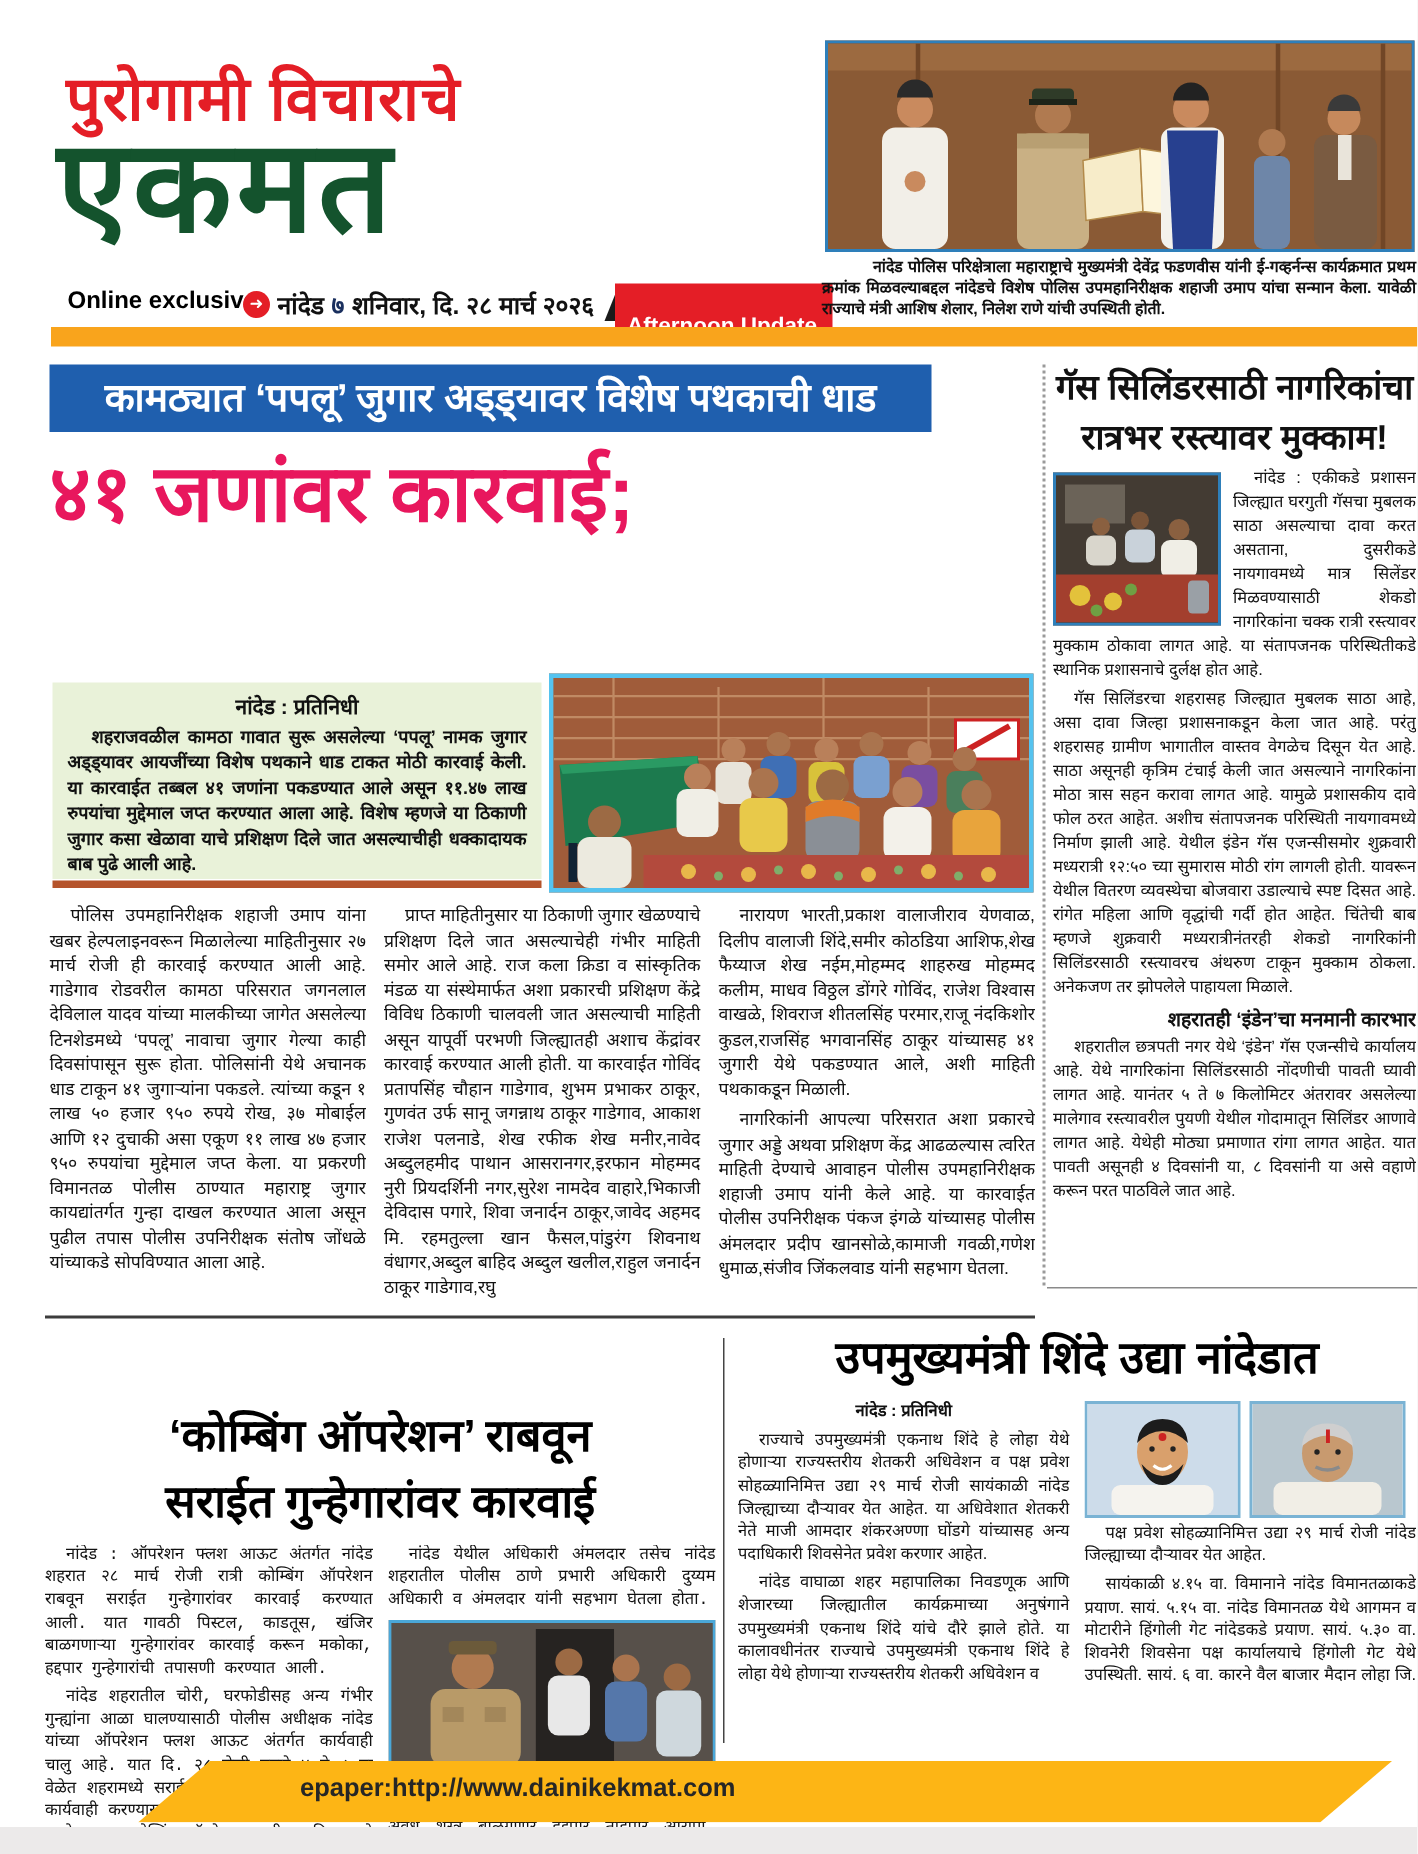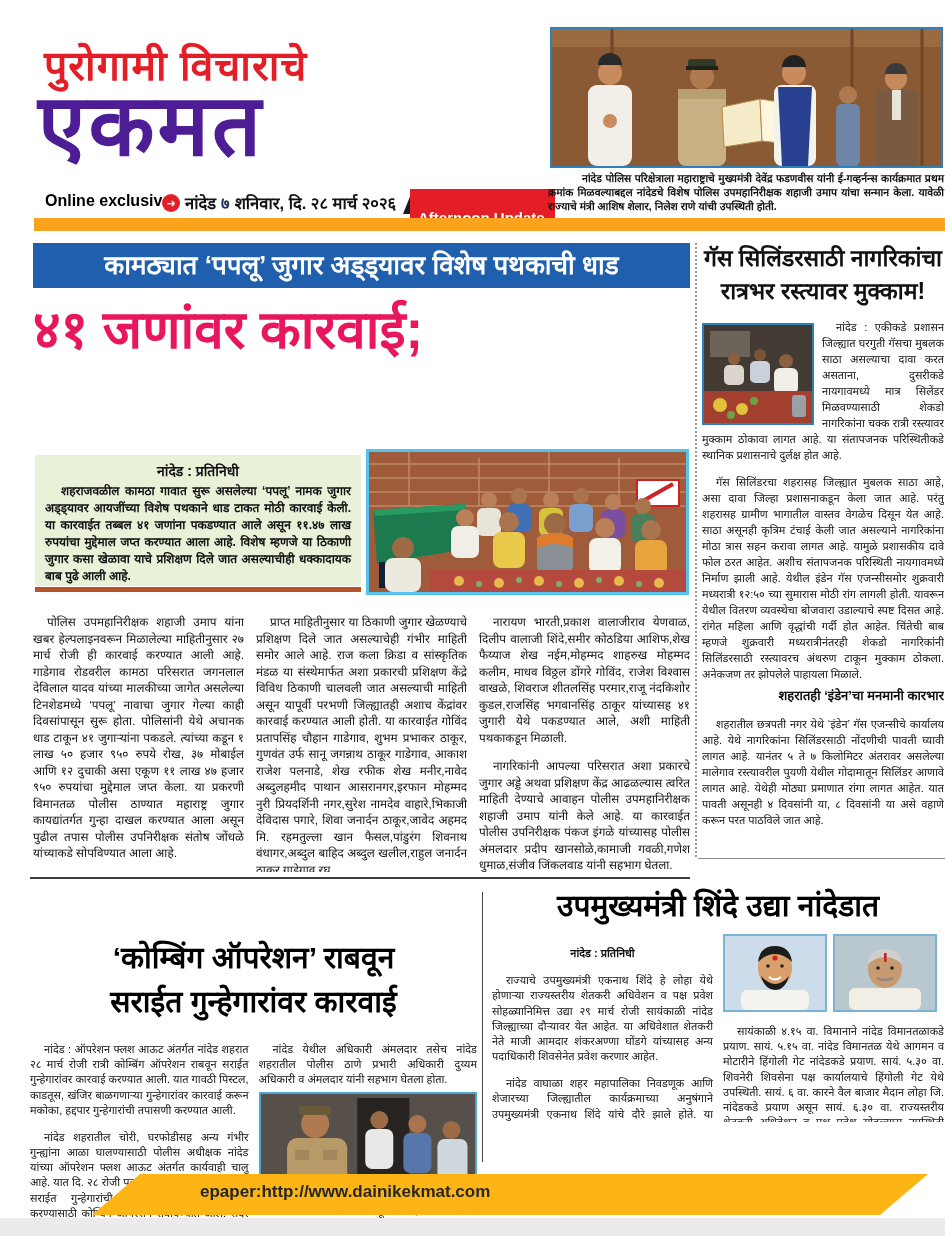--- a/index.html
+++ b/index.html
@@ -1,62 +1,62 @@
 <!DOCTYPE html>
 <html><head>
 <meta charset="utf-8">
 <style>
   html,body{margin:0;padding:0;background:#f3f1f1;}
   #page{position:relative;width:945px;height:1236px;background:#ffffff;overflow:hidden;
         font-family:"Liberation Sans","DejaVu Sans",sans-serif;color:#111;}
   .abs{position:absolute;}
   
   .tagline{left:44px;top:36px;font-size:41px;font-weight:bold;color:#e41e26;letter-spacing:1px;}
-  .logo{left:38px;top:78px;font-size:86px;font-weight:bold;color:#4c1d95;letter-spacing:3px;line-height:1.1;}
+  .logo{left:38px;top:78px;font-size:86px;font-weight:bold;color:#14532d;letter-spacing:3px;line-height:1.1;}
   .online-ex{left:45px;top:192px;font-size:16px;font-weight:bold;color:#000;}
   .dateline{left:162px;top:191px;font-size:16.5px;font-weight:bold;color:#111;display:flex;align-items:center;gap:5px;}
   .circle-arrow{display:inline-block;width:18px;height:18px;border-radius:50%;background:#e41e26;color:#fff;
                 font-size:11px;line-height:18px;text-align:center;font-weight:bold;}
   .edition-mark{color:#1a2f5e;font-weight:bold;}
   .badge{left:410px;top:189px;height:25px;background:#e41e26;color:#fff;font-size:15px;font-weight:bold;
          line-height:25px;padding:16px 10px 0 8px;}
   .badge-flag{left:403px;top:189px;width:0;height:0;border-right:10px solid #1a1a1a;border-top:25px solid transparent;}
   .top-photo{left:550px;top:27px;width:393px;height:141px;border:2px solid #2e7fba;box-sizing:border-box;background:#8a5a35;}
   .top-caption{left:548px;top:172px;width:396px;font-size:10.6px;font-weight:bold;line-height:1.32;
                text-align:justify;text-indent:34px;color:#111;}
   .band-top{left:34px;top:218px;width:911px;height:13px;background:#f9a41c;}
   
-  .kicker{left:33px;top:243px;width:657px;height:45px;background:#1f5fae;color:#fff;font-size:26px;font-weight:bold;
+  .kicker{left:33px;top:243px;width:588px;height:45px;background:#1f5fae;color:#fff;font-size:26px;font-weight:bold;
           text-align:center;line-height:45px;white-space:nowrap;overflow:hidden;box-sizing:border-box;}
   .lead-headline{left:33px;top:291px;width:657px;text-align:left;color:#e8175d;font-weight:bold;
                  font-size:53px;line-height:77px;white-space:nowrap;overflow:hidden;}
   .intro-box{left:35px;top:455px;width:326px;height:131px;background:#e9f2d9;box-sizing:border-box;
              padding:6px 10px 4px 10px;overflow:hidden;}
   .intro-byline{text-align:center;font-size:14px;font-weight:bold;margin-bottom:3px;}
   .intro-text{font-size:12px;font-weight:bold;line-height:1.42;text-align:justify;text-indent:16px;}
   .intro-rule{left:35px;top:587px;width:326px;height:5px;background:#b5542b;}
   .lead-photo{left:366px;top:449px;width:323px;height:146px;border:3px solid #55c3ef;box-sizing:border-box;background:#a05c3a;}
   .lead-body{left:33px;top:602px;width:657px;height:270px;display:flex;gap:12px;overflow:hidden;}
   .lead-col{flex:1 1 33%;font-size:11.8px;line-height:1.4;text-align:justify;overflow:hidden;}
-  .para{margin:12px 0 4px 0;text-indent:14px;}
+  .para{margin:0 0 4px 0;text-indent:14px;}
   .rule-lead{left:30px;top:877px;width:660px;border-top:2px solid #3c3c3c;}
   
   .gas-sep{left:695px;top:243px;height:614px;border-left:2px dotted #9a9a9a;}
   .gas{left:702px;top:242px;width:242px;height:616px;overflow:hidden;}
   .gas-headline{font-size:23px;font-weight:bold;line-height:33px;text-align:center;white-space:nowrap;overflow:hidden;}
   .gas-body{font-size:11px;line-height:1.45;text-align:justify;margin-top:4px;}
   .gas-photo{float:left;width:112px;height:102px;border:2px solid #2e7fba;box-sizing:border-box;
              margin:3px 8px 3px 0;background:#433b33;}
   .gas-subhead{font-size:13px;font-weight:bold;text-align:right;margin:4px 0 2px 0;}
   .rule-gas{left:698px;top:858px;width:247px;border-top:1.5px solid #8a8a8a;}
   
   .b-headline{font-size:30px;font-weight:bold;line-height:44px;text-align:center;color:#000;
               white-space:nowrap;overflow:hidden;}
   .combing{left:30px;top:936px;width:447px;height:284px;overflow:hidden;}
-  .combing-body{display:flex;gap:10px;margin-top:6px;height:188px;overflow:hidden;}
+  .combing-body{display:flex;gap:10px;margin-top:6px;height:188px;overflow:hidden;font-family:Liberation Mono, monospace;}
   .b-col{flex:1 1 50%;font-size:11px;line-height:1.38;text-align:justify;overflow:hidden;}
   .combing-photo{width:100%;height:100px;border:2px solid #4aa7d8;box-sizing:border-box;background:#57504a;margin:2px 0;}
   .bottom-sep{left:482px;top:892px;height:270px;border-left:1.5px solid #444;}
   .shinde{left:492px;top:884px;width:452px;height:284px;overflow:hidden;}
   .shinde-body{display:flex;gap:10px;margin-top:6px;height:188px;overflow:hidden;}
   .shinde-byline{font-weight:bold;text-align:center;text-indent:0;}
   .photo-row{display:flex;gap:6px;margin-bottom:3px;}
   .portrait{width:104px;height:78px;border:2px solid #7ab3d4;box-sizing:border-box;}
   
   .footer-band{left:92px;top:1174px;width:836px;height:41px;background:#fdb515;
@@ -320,20 +320,21 @@
               <rect x="14" y="52" width="72" height="22" rx="6" fill="#f1eee6"></rect>
               <ellipse cx="50" cy="33" rx="17" ry="19" fill="#c89a6f"></ellipse>
               <path d="M33 28 q1 -15 17 -15 q16 0 17 15 q-8 -7 -17 -7 q-9 0 -17 7" fill="#cfcfcf"></path>
               <rect x="49" y="17" width="2.6" height="9" fill="#cc2222"></rect>
               <circle cx="43" cy="32" r="1.8" fill="#222"></circle>
                 <circle cx="57" cy="32" r="1.8" fill="#222"></circle>
               <path d="M42 42 q8 4 16 0" stroke="#8a8a8a" stroke-width="2.4" fill="none"></path>
             </svg>
           </div>
         </div>
+        <p class="para">पक्ष प्रवेश सोहळ्यानिमित्त उद्या २९ मार्च रोजी नांदेड जिल्ह्याच्या दौऱ्यावर येत आहेत.</p>
         <p class="para">सायंकाळी ४.१५ वा. विमानाने नांदेड विमानतळाकडे प्रयाण. सायं. ५.१५ वा. नांदेड विमानतळ येथे आगमन व मोटारीने हिंगोली गेट नांदेडकडे प्रयाण. सायं. ५.३० वा. शिवनेरी शिवसेना पक्ष कार्यालयाचे हिंगोली गेट येथे उपस्थिती. सायं. ६ वा. कारने वैल बाजार मैदान लोहा जि. नांदेडकडे प्रयाण असून सायं. ६.३० वा. राज्यस्तरीय शेतकरी अधिवेशन व पक्ष प्रवेश सोहळ्यास उपस्थिती राहणार आहे. सायं. ७.३० वा. नांदेड विमानतळाकडे परत येवून रात्री ८ वा. विमानाने मुंबई विमानतळाकडे प्रयाण करणार आहेत.</p>
       </div>
     </div>
   </div>
 
   <div class="abs footer-band"></div>
   <div class="abs footer-url" role="link">epaper:http://www.dainikekmat.com</div>
   <div class="abs bottom-strip"></div>
 
 </div>

